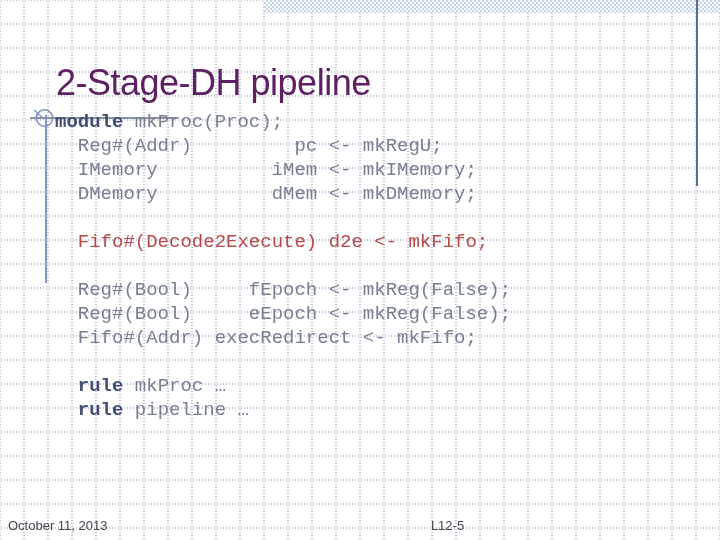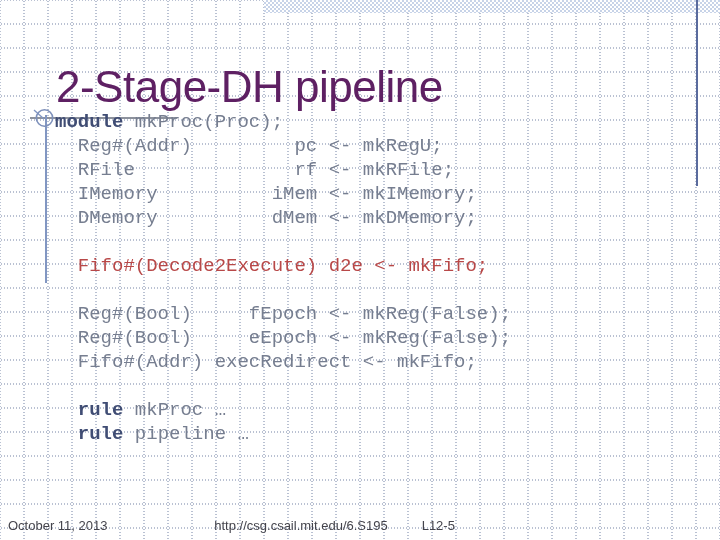--- a/index.html
+++ b/index.html
@@ -21,21 +21,21 @@
     background-color:#dbe3f1;
     background-image:repeating-conic-gradient(#c7d3e8 0% 25%, #ffffff 0% 50%);
     background-size:4px 4px;
   }
   .right-accent{
     position:absolute; left:696px; top:0; width:2px; height:186px;
     background:#5a6b9d;
   }
   .title{
     position:absolute; left:56px; top:62px;
-    font-size:44px; font-weight:400; letter-spacing:-0.5px;
+    font-size:36px; font-weight:400; letter-spacing:-0.5px;
     color:#5e2063; white-space:nowrap;
   }
   .title-underline{
     position:absolute; left:30px; top:117px; width:147px; height:2px;
     background:#8d929d;
   }
   .left-guide{
     position:absolute; left:45px; top:115px; width:2px; height:168px;
     background:#8196c2;
   }
@@ -48,21 +48,21 @@
   .code-line{ height:24px; line-height:24px; white-space:pre; color:#767e90; }
   .code-line .kw{ font-weight:bold; color:#404d74; }
   .code-line.red{ color:#b84848; }
   .footer{
     position:absolute; left:0; top:518px; width:608px;
     display:flex; align-items:baseline;
     font-size:13px; color:#44444c;
   }
   .footer .f-left{ flex:1; padding-left:8px; text-align:left; }
   .footer .f-center{ flex:1.4; text-align:center; }
-  .footer .f-right{ flex:1; padding-right:14px; text-align:left; }
+  .footer .f-right{ flex:1; padding-right:14px; text-align:center; }
 </style>
 </head>
 <body>
 
 <div class="slide">
 
   <div class="hatch-bar"></div>
   <div class="right-accent"></div>
 
   <div class="title">2-Stage-DH pipeline</div>
@@ -70,33 +70,31 @@
   <div class="left-guide"></div>
 
   <svg class="grommet" width="28" height="28" viewBox="0 0 28 28">
     <line x1="3" y1="5" x2="13" y2="14" stroke="#8196c2" stroke-width="1.4"></line>
     <circle cx="13.5" cy="13" r="8.2" fill="none" stroke="#7d90bb" stroke-width="1.6"></circle>
   </svg>
 
   <div class="code">
     <div class="code-line"><span class="kw">module</span><span> mkProc(Proc);</span></div>
     <div class="code-line"><span>  Reg#(Addr)         pc &lt;- mkRegU;</span></div>
-    <div class="code-line"><span>  RFile              rf &lt;- mkRFile;</span></div>
     <div class="code-line"><span>  IMemory          iMem &lt;- mkIMemory;</span></div>
     <div class="code-line"><span>  DMemory          dMem &lt;- mkDMemory;</span></div>
     <div class="code-line"></div>
     <div class="code-line red"><span>  Fifo#(Decode2Execute) d2e &lt;- mkFifo;</span></div>
     <div class="code-line"></div>
     <div class="code-line"><span>  Reg#(Bool)     fEpoch &lt;- mkReg(False);</span></div>
     <div class="code-line"><span>  Reg#(Bool)     eEpoch &lt;- mkReg(False);</span></div>
     <div class="code-line"><span>  Fifo#(Addr) execRedirect &lt;- mkFifo;</span></div>
     <div class="code-line"></div>
     <div class="code-line"><span class="kw">  rule</span><span> mkProc …</span></div>
     <div class="code-line"><span class="kw">  rule</span><span> pipeline …</span></div>
   </div>
 
   <div class="footer">
     <div class="f-left">October 11, 2013</div>
-    <div class="f-center">http://csg.csail.mit.edu/6.S195</div>
     <div class="f-right">L12-5</div>
   </div>
 
 </div>
 
 </body></html>

